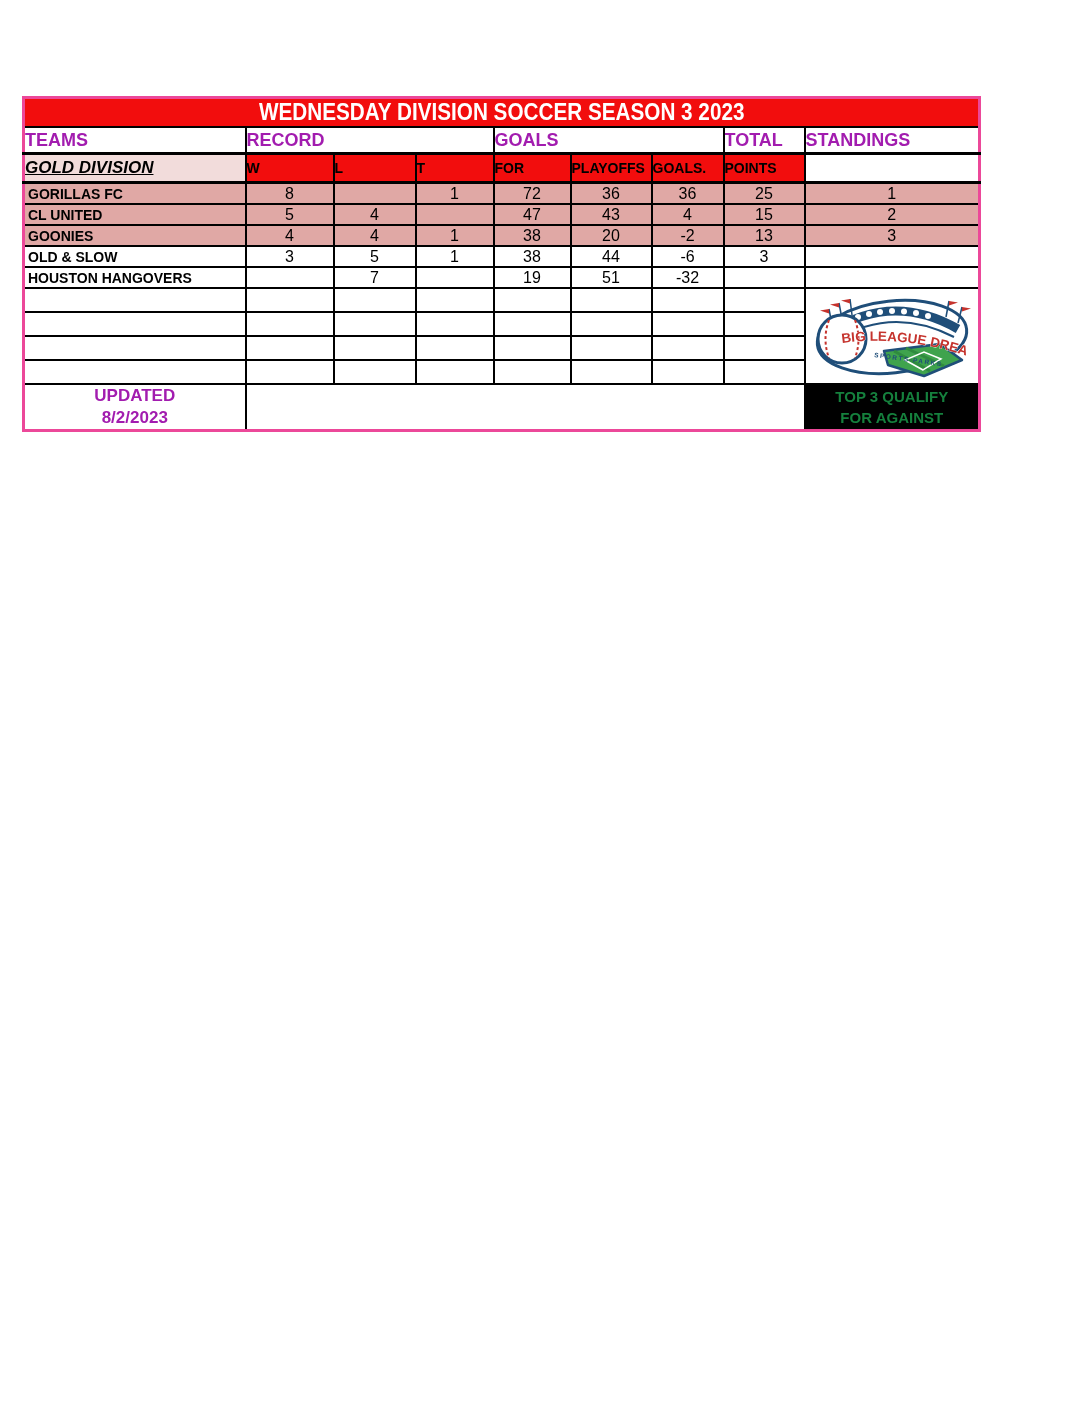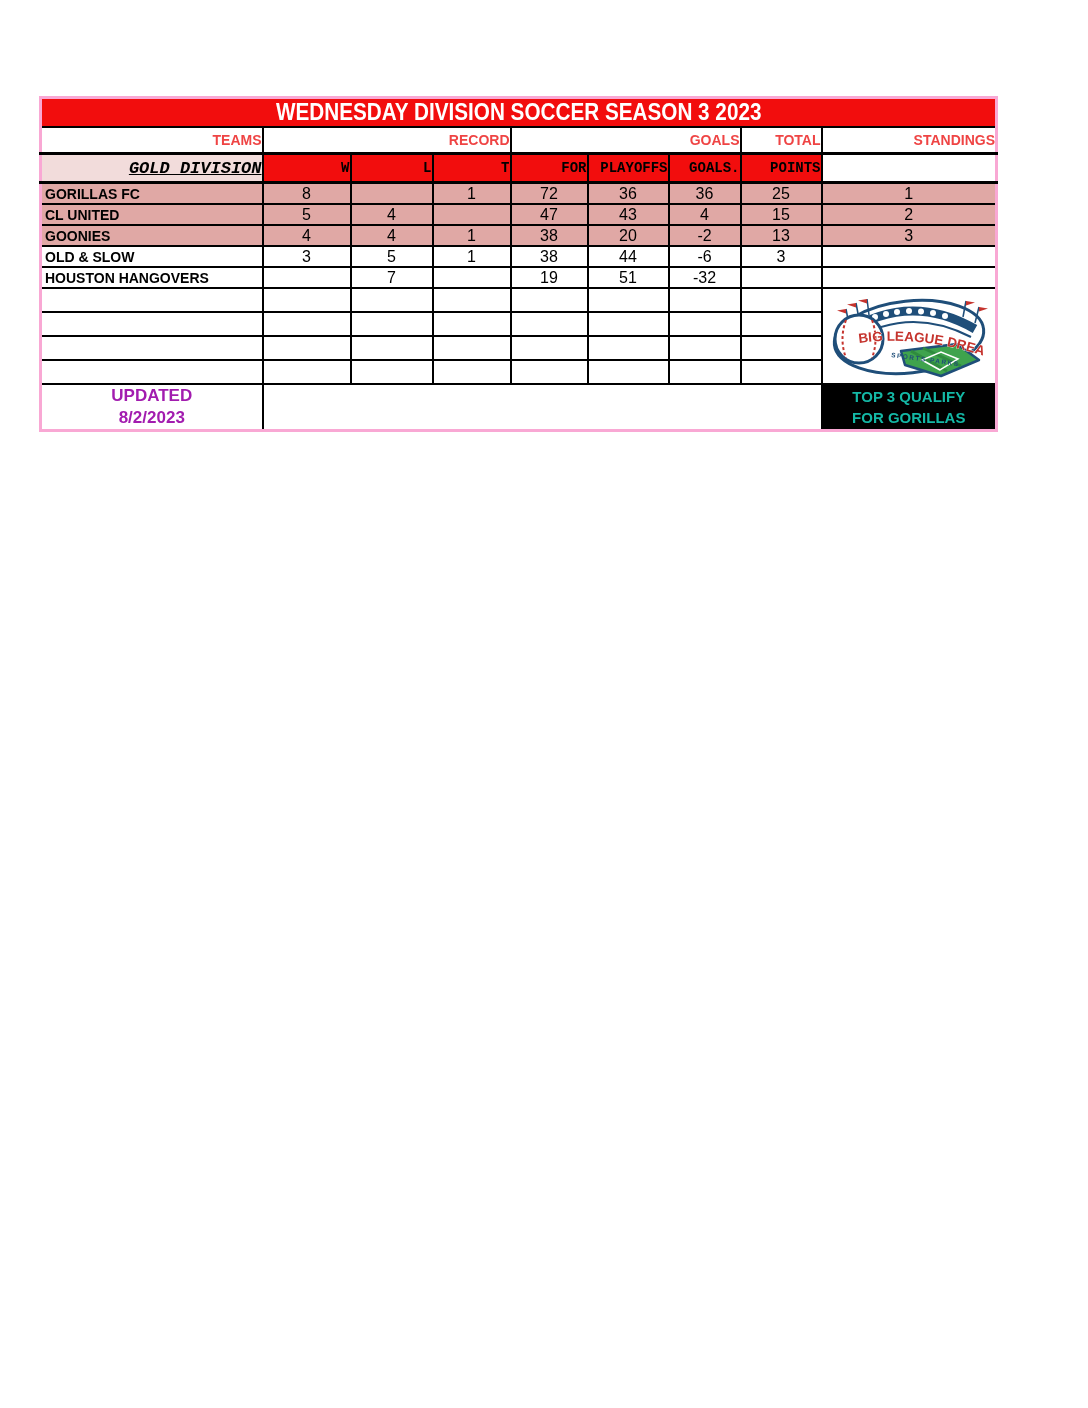--- a/index.html
+++ b/index.html
@@ -10,26 +10,26 @@
   }
   .sheet {
     position: relative;
     width: 1088px;
     height: 1408px;
     background: #ffffff;
     overflow: hidden;
   }
   table.standings {
     position: absolute;
-    left: 39px;
+    left: 22px;
     top: 96px;
     width: 956px;
     border-collapse: collapse;
     table-layout: fixed;
-    border: 3px solid #f9a8d4;
+    border: 3px solid #ec4899;
   }
   table.standings td {
     border: 2px solid #000;
     padding: 0;
     vertical-align: middle;
     overflow: hidden;
     white-space: nowrap;
     background: #ffffff;
   }
   
@@ -44,32 +44,31 @@
     color: #ffffff;
     font-weight: bold;
     font-size: 23px;
     letter-spacing: 0px;
     transform: scale(0.9, 1.05);
     transform-origin: center;
   }
   
   tr.header-row td {
     height: 24px;
-    text-align: right;
-    font-weight: bold;
-    font-size: 14px;
-    color: #ef4444;
+    text-align: left;
+    font-weight: bold;
+    font-size: 18px;
+    color: #a21caf;
     border-bottom-width: 3px;
   }
   
   tr.subheader-row td {
     height: 26px;
-    text-align: right;
+    text-align: left;
     border-bottom-width: 3px;
-    font-family: Liberation Mono, monospace;
   }
   td.division-cell {
     background: #F2DCDB !important;
     font-weight: bold;
     font-style: italic;
     font-size: 17px;
   }
   td.division-cell span { text-decoration: underline; }
   td.red-head {
     background: #F20D0D !important;
@@ -103,21 +102,21 @@
   tr.footer-row td { height: 43px; }
   td.updated-cell {
     text-align: center;
     color: #a21caf;
     font-weight: bold;
     font-size: 17px;
     line-height: 22px;
   }
   td.qualify-cell {
     background: #000000 !important;
-    color: #14b8a6;
+    color: #15803d;
     font-weight: bold;
     font-size: 15px;
     text-align: center;
     line-height: 21px;
   }
 </style>
 </head>
 <body>
 
 <div class="sheet">
@@ -314,18 +313,18 @@
     </tr>
 
     <tr class="footer-row">
       <td class="updated-cell">
         <div>UPDATED</div>
         <div>8/2/2023</div>
       </td>
       <td colspan="7"></td>
       <td class="qualify-cell">
         <div>TOP 3 QUALIFY</div>
-        <div>FOR GORILLAS</div>
+        <div>FOR AGAINST</div>
       </td>
     </tr>
   </tbody>
     </table>
 </div>
 
 </body></html>

